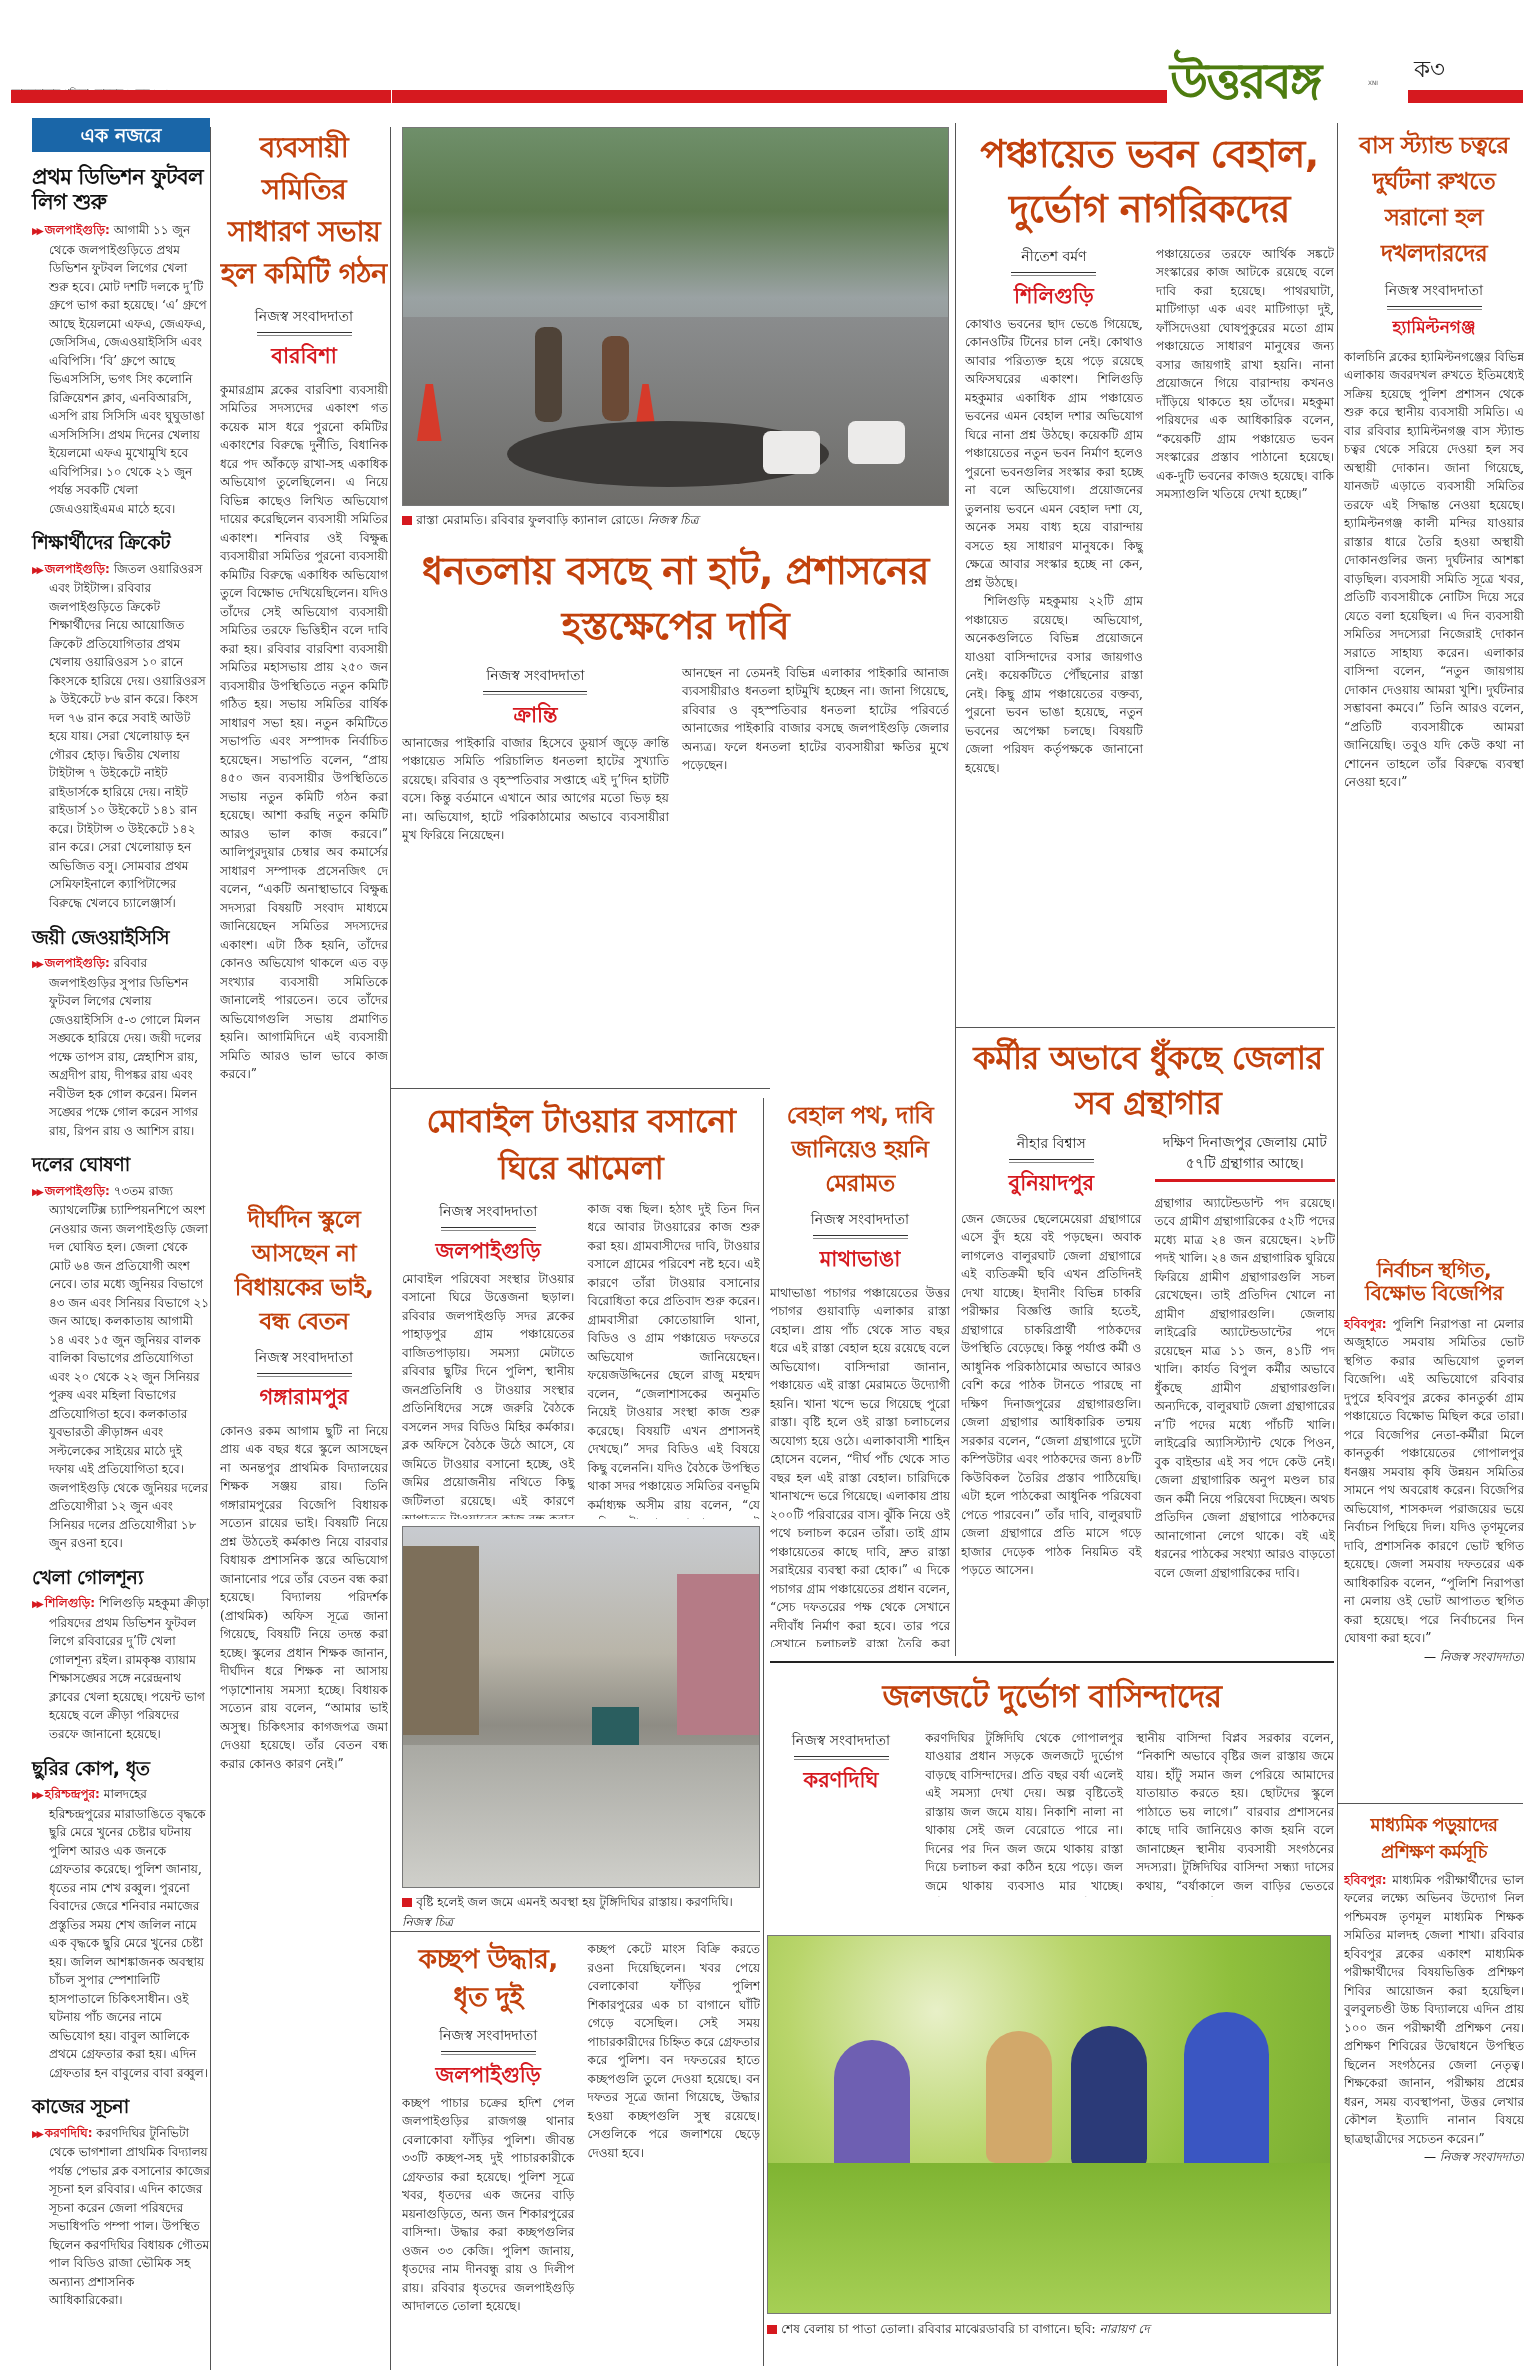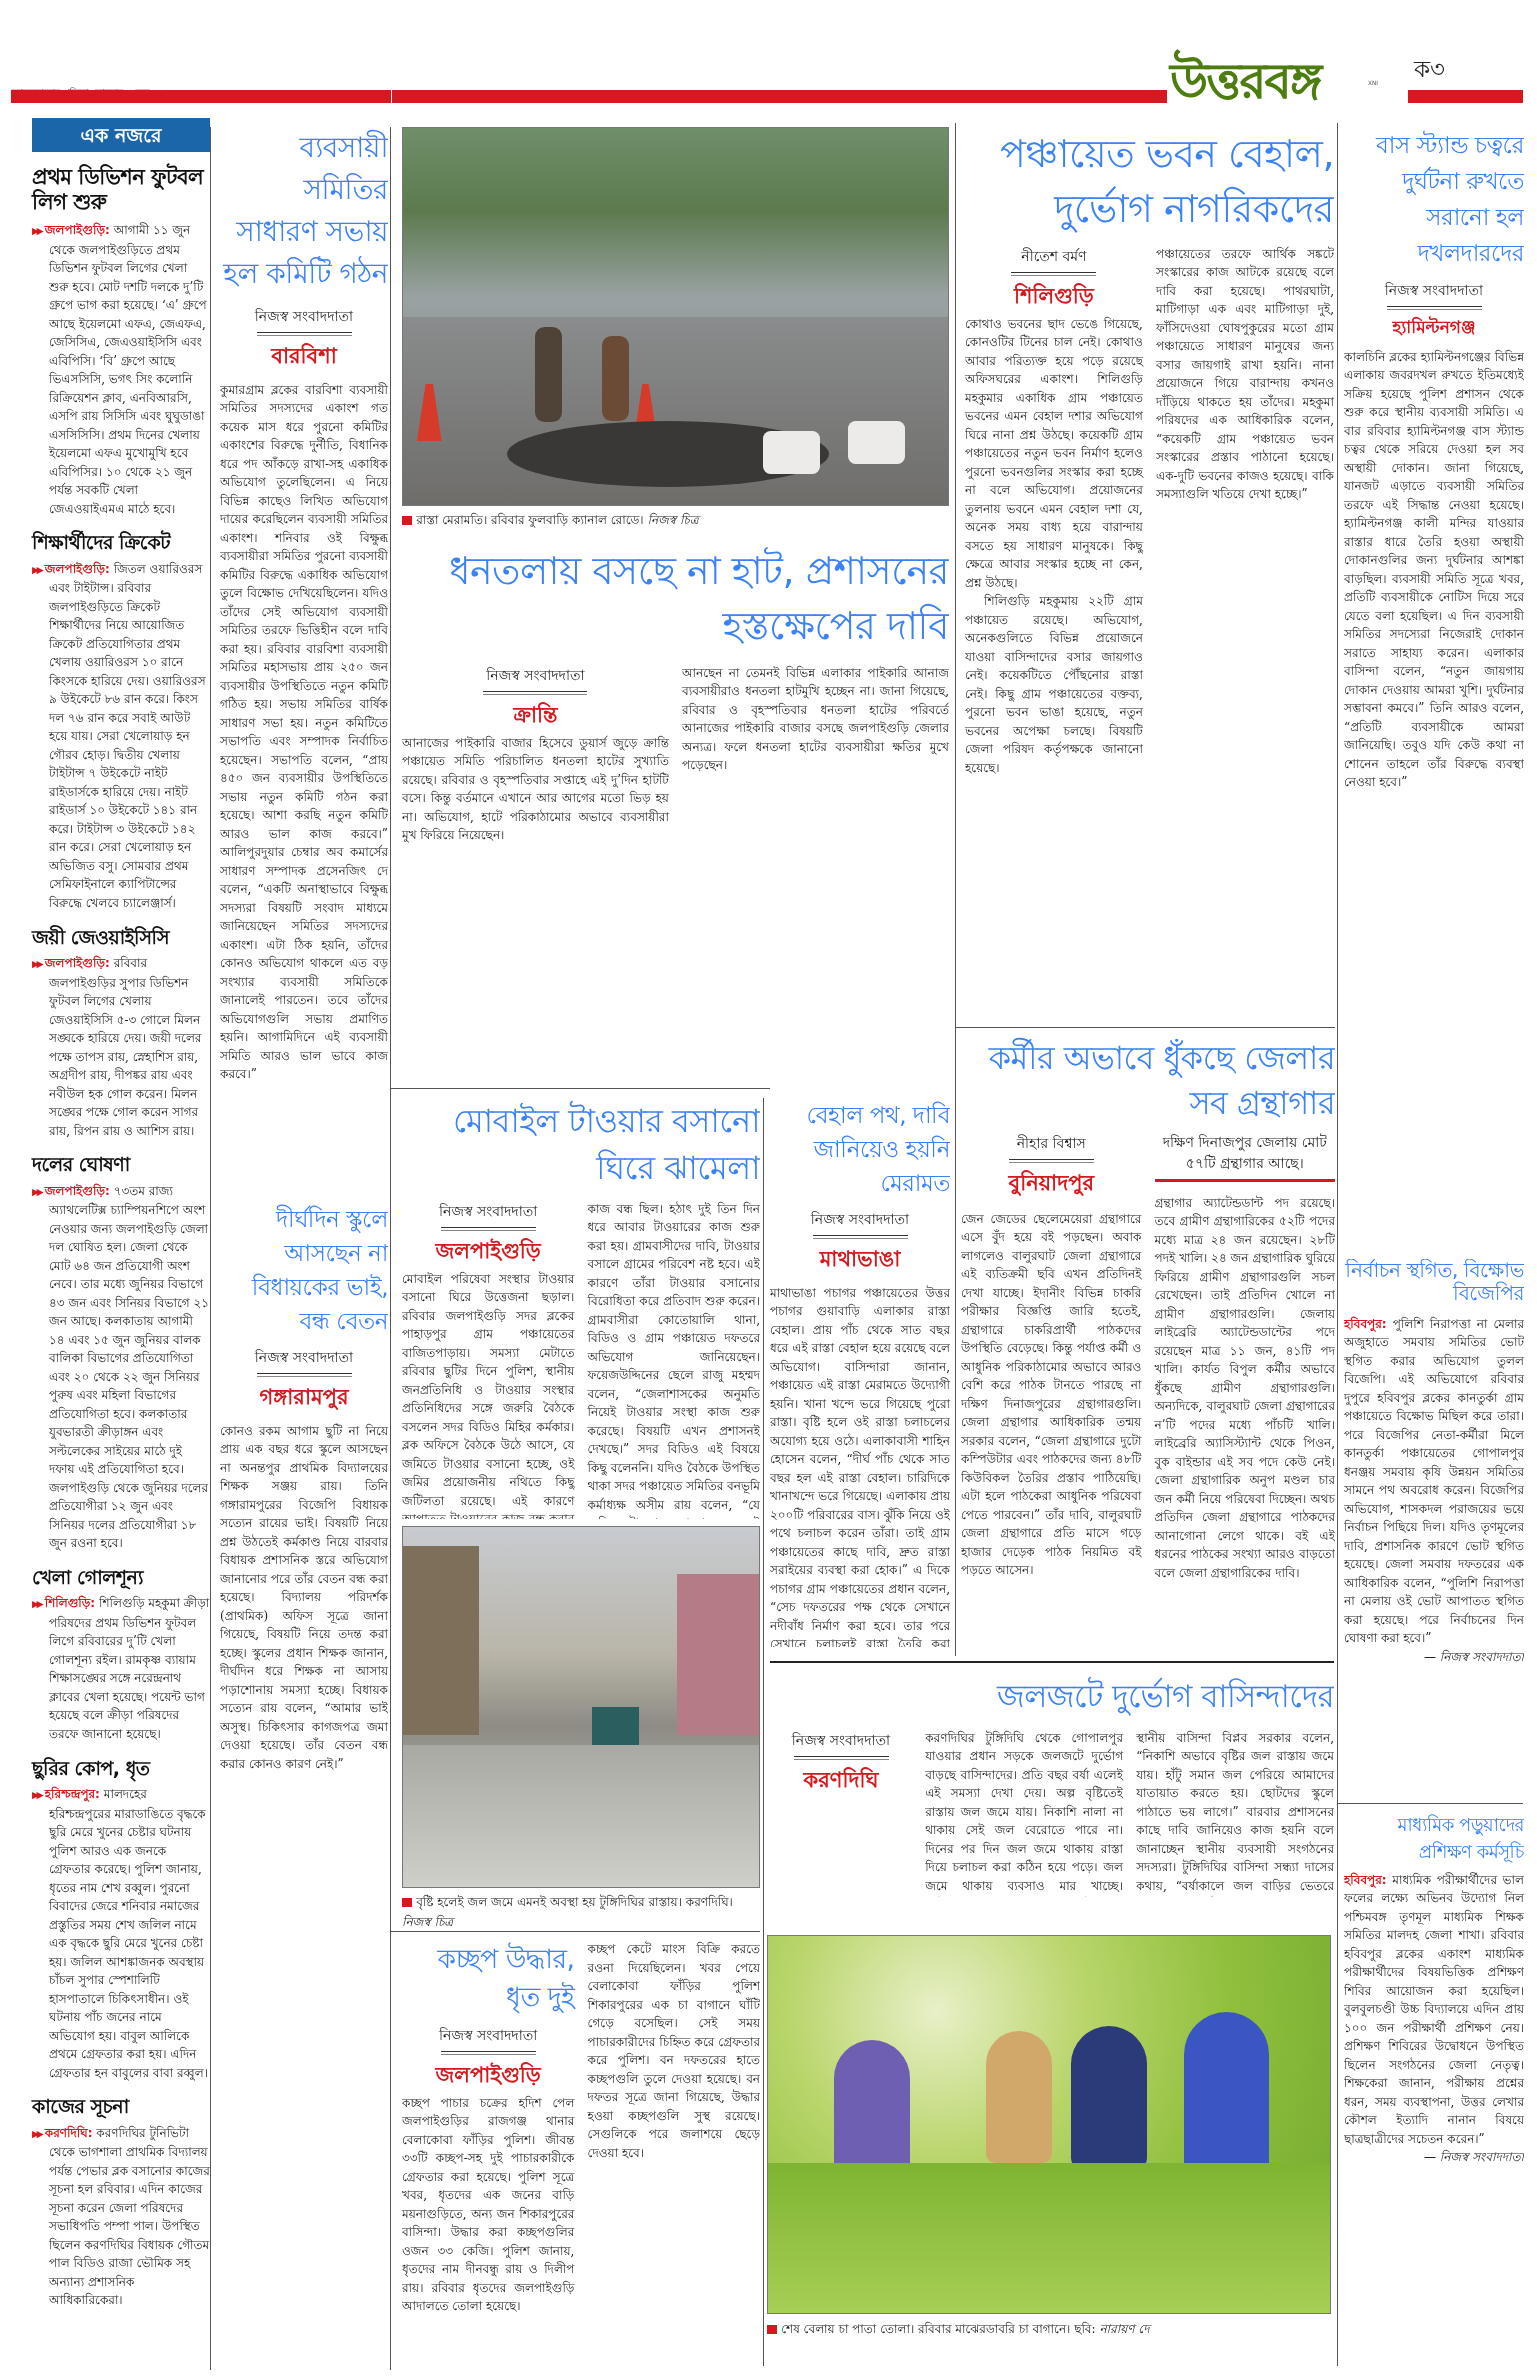--- a/index.html
+++ b/index.html
@@ -1,20 +1,20 @@
 <!DOCTYPE html>
 <html style="font-size:15px"><head>
 <meta charset="utf-8">
 <style>
 *{box-sizing:border-box;margin:0;padding:0}
 html,body{width:1538px;height:2378px;background:#fff;overflow:hidden}
 body{font-family:"DejaVu Sans",sans-serif;color:#1a1a1a;position:relative}
 .abs{position:absolute}
 .body-text{font-family:"DejaVu Serif",serif;font-size:12px;line-height:18.5px;text-align:justify;color:#222}
-.hl{font-family:"DejaVu Sans",sans-serif;font-weight:normal;color:#3b82f6;text-align:right;line-height:1.18;letter-spacing:-0.5px}
+.hl{font-family:"DejaVu Sans",sans-serif;font-weight:bold;color:#c2410c;text-align:center;line-height:1.18;letter-spacing:-0.5px}
 .byline{font-family:"DejaVu Serif",serif;font-size:14px;text-align:center;color:#222}
 .place{font-family:"DejaVu Sans",sans-serif;font-weight:bold;font-size:21px;color:#d6191f;text-align:center;margin-top:3.8px}
 .rule2{height:3.8px;border-top:1.9px solid #333;border-bottom:0.9px solid #888;margin:3.8px auto 1.9px}
 .vline{position:absolute;width:0.9px;background:#555}
 .hline{position:absolute;height:1.9px;background:#222}
 .caption{font-family:"DejaVu Serif",serif;font-size:12px;color:#222}
 .caption .sq{display:inline-block;width:9.5px;height:9.5px;background:#d6191f;margin-right:4.7px;vertical-align:middle}
 .caption i{font-style:italic}
 .brief-h{font-family:"DejaVu Sans",sans-serif;font-weight:bold;font-size:19px;color:#111;margin:13.2px 0 5.7px;line-height:1.2;letter-spacing:-0.5px}
 .brief-t{font-family:"DejaVu Serif",serif;font-size:12px;line-height:18.5px;color:#222;padding-left:17px;text-indent:-17px}

